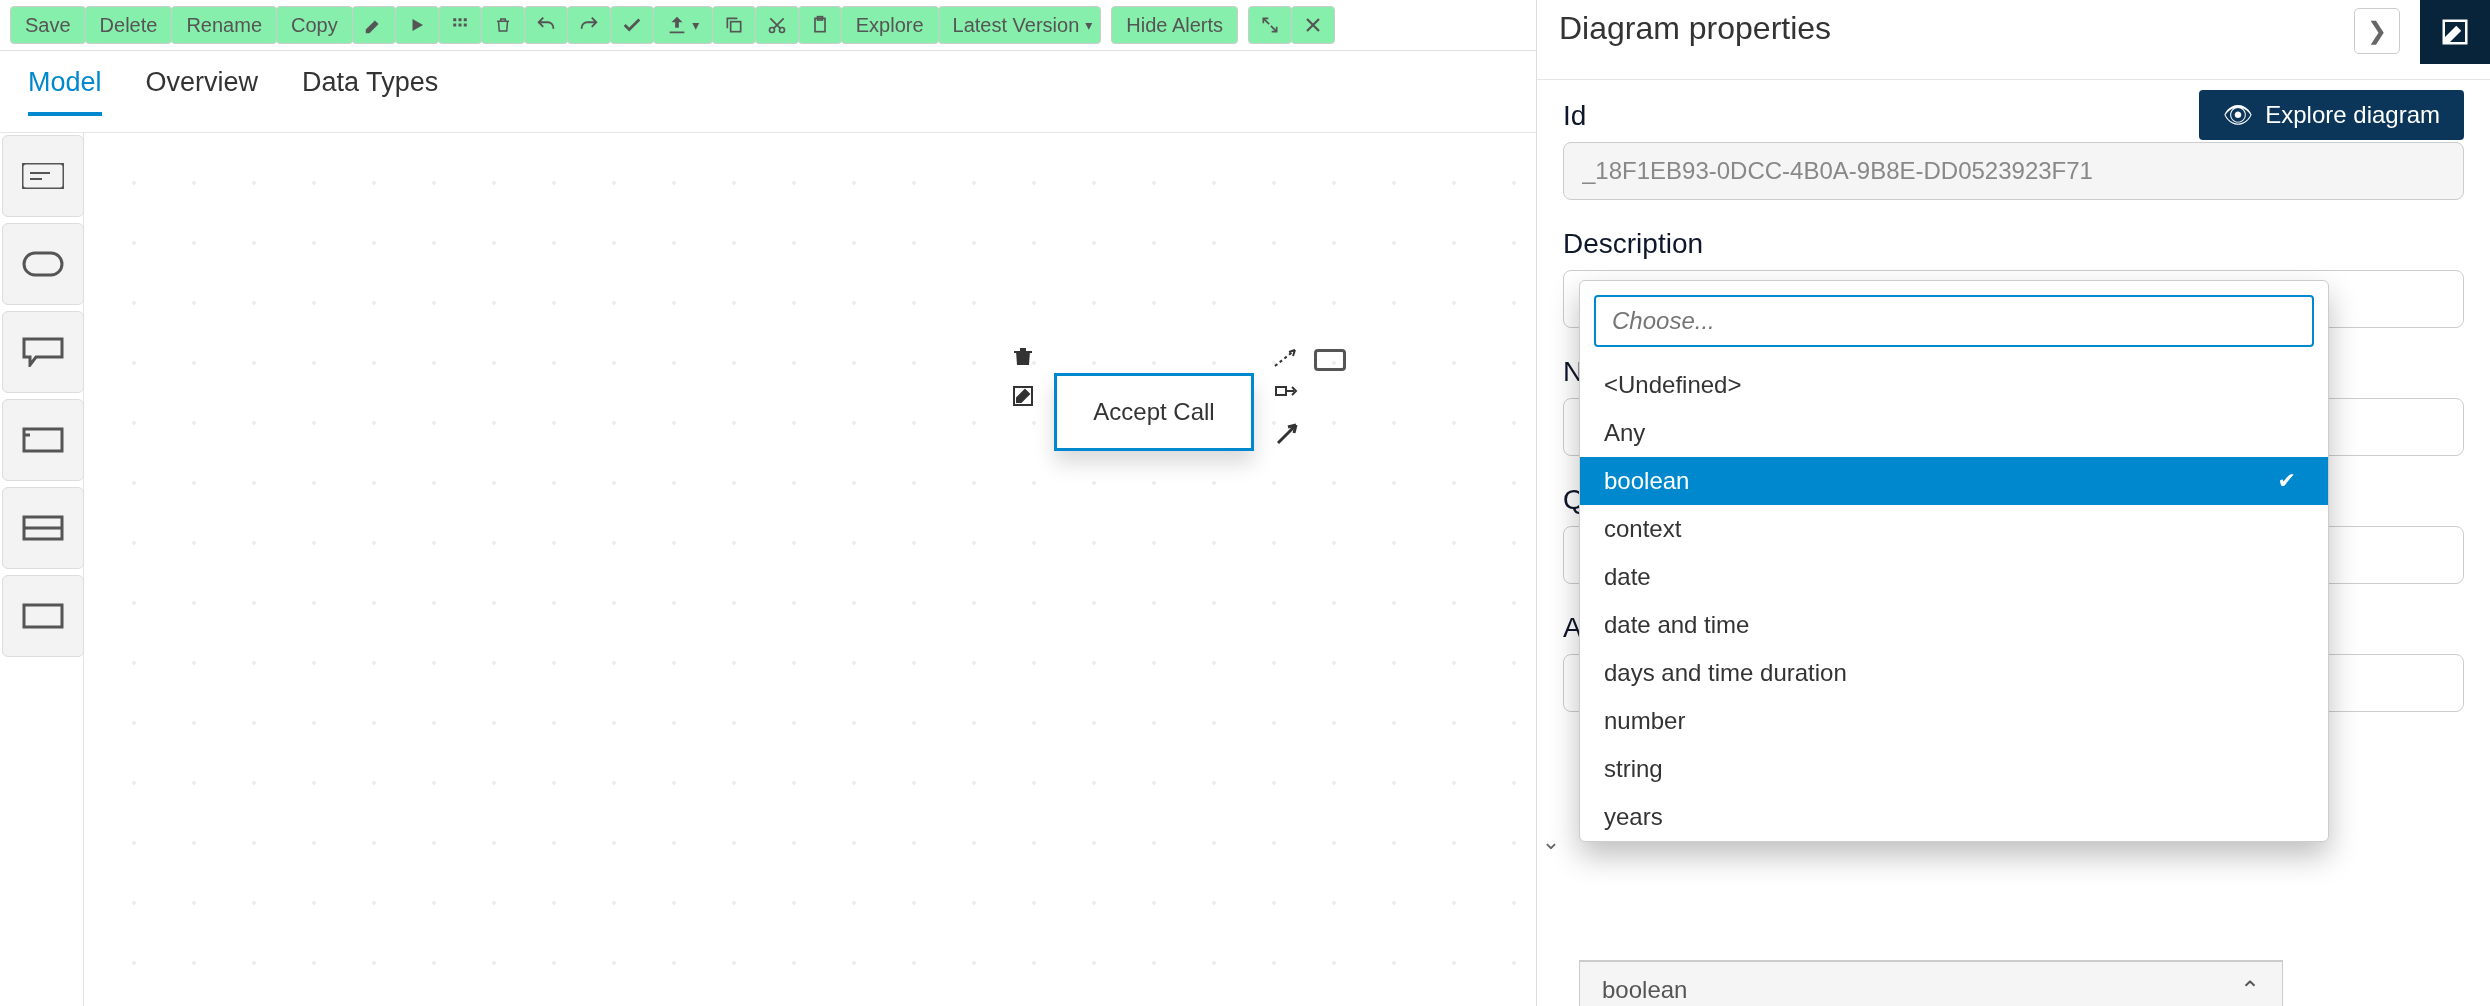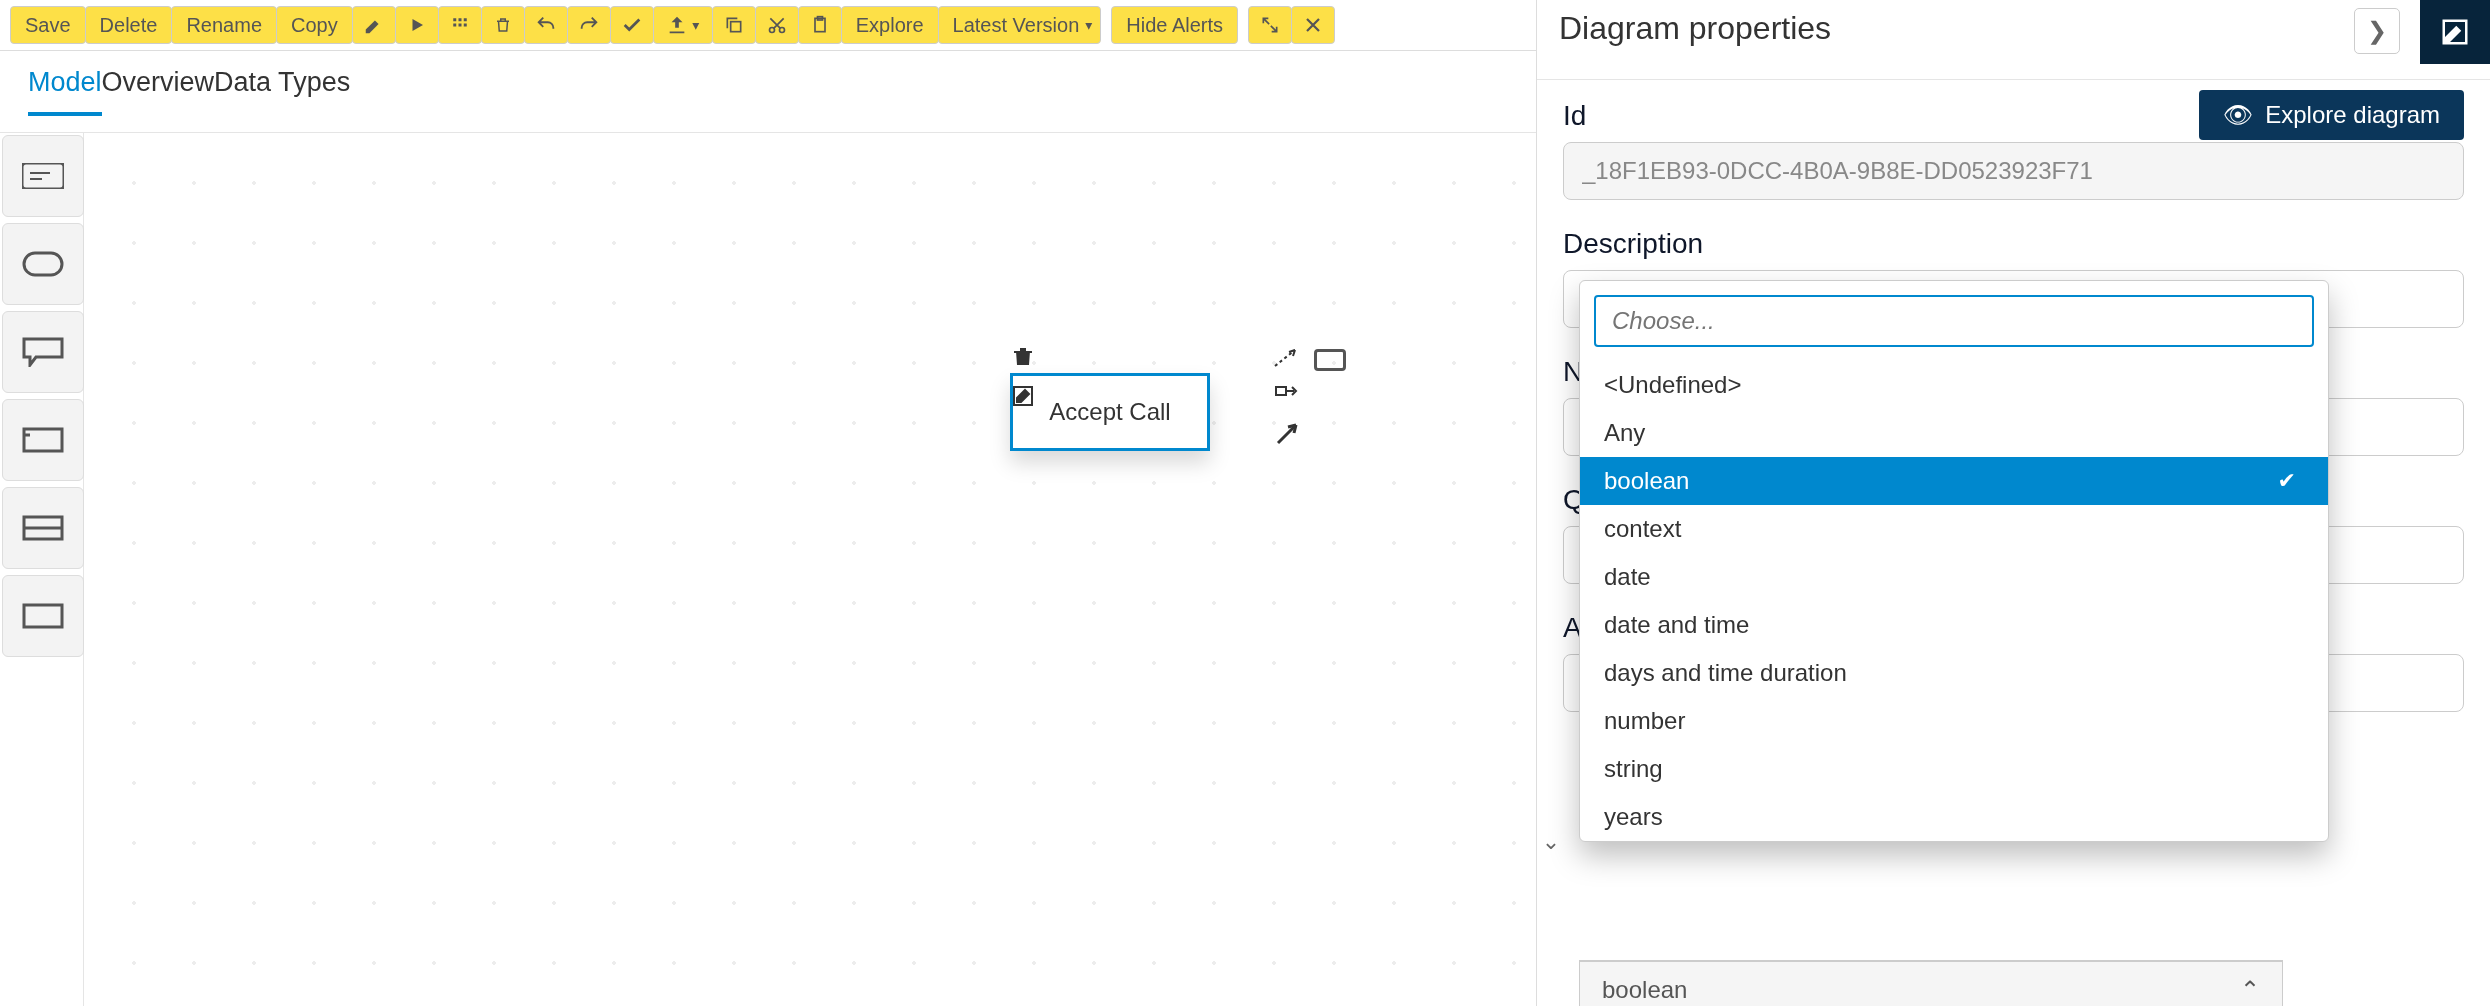--- a/index.html
+++ b/index.html
@@ -1,38 +1,38 @@
 <!DOCTYPE html>
 <html><head>
 <meta charset="utf-8">
 <style>
 *{box-sizing:border-box;margin:0;padding:0;font-family:Arial,Helvetica,sans-serif}
 body{background:#fff;width:2490px;height:1006px;position:relative;overflow:hidden;color:#333}
 
 
 .toolbar{display:flex;gap:0;padding:6px 10px;border-bottom:1px solid #ddd}
-.toolbar button{background:#fde047;border:1px solid #ccc;border-radius:4px;height:38px;padding:0 14px;font-size:20px;color:#555;cursor:pointer;display:flex;align-items:center;justify-content:center}
+.toolbar button{background:#86efac;border:1px solid #ccc;border-radius:4px;height:38px;padding:0 14px;font-size:20px;color:#555;cursor:pointer;display:flex;align-items:center;justify-content:center}
 .toolbar button+button{margin-left:-1px}
 .toolbar .icon-btn{width:44px;padding:0}
 .toolbar .sep{width:10px}
 
 
-.tabs{display:flex;padding:16px 28px;border-bottom:1px solid #e5e5e5}
+.tabs{display:flex;gap:44px;padding:16px 28px;border-bottom:1px solid #e5e5e5}
 .tabs .tab{font-size:27px;color:#333;cursor:pointer;padding-bottom:14px}
 .tabs .tab.active{color:#0088ce;border-bottom:4px solid #0088ce}
 
 
 .main{position:relative;display:flex;height:880px}
 .palette{width:84px;border-right:1px solid #e5e5e5}
 .palette .p-item{width:82px;height:82px;border:1px solid #ddd;border-radius:6px;margin:2px 0 6px 2px;display:flex;align-items:center;justify-content:center;background:#f3f3f3;cursor:pointer}
 .canvas{flex:1;position:relative;overflow:hidden}
 .dot-grid{position:absolute;inset:0;background-image:radial-gradient(#ccc 2px,transparent 2px);background-size:60px 60px;background-position:20px 20px;opacity:.35}
 
 
-.node{position:absolute;left:926px;top:240px;width:200px;height:78px;border:3px solid #0088ce;background:#fff;display:flex;align-items:center;justify-content:center;font-size:24px;color:#333;box-shadow:0 12px 20px rgba(0,0,0,.15)}
+.node{position:absolute;left:970px;top:240px;width:200px;height:78px;border:3px solid #0088ce;background:#fff;display:flex;align-items:center;justify-content:center;font-size:24px;color:#333;box-shadow:0 12px 20px rgba(0,0,0,.15)}
 .node-tools-left{position:absolute;left:924px;top:208px;display:flex;flex-direction:column;gap:10px}
 .node-tools-right{position:absolute;left:1188px;top:210px;display:flex;flex-direction:column;gap:8px}
 .tiny-ico{width:30px;height:30px;display:flex;align-items:center;justify-content:center;font-size:26px;color:#555;cursor:pointer}
 .tiny-rect{position:absolute;left:1230px;top:216px;width:32px;height:22px;border:3px solid #555;border-radius:4px}
 
 
 .right-panel{position:absolute;right:0;top:0;width:954px;height:100%;background:#fff;border-left:1px solid #ddd;display:flex;flex-direction:column}
 .rp-head{display:flex;align-items:center;justify-content:space-between;padding:10px 90px 32px 22px;border-bottom:1px solid #e5e5e5}
 .rp-title{font-size:32px;color:#333}
 .rp-head .chev{width:46px;height:46px;border:1px solid #ccc;border-radius:5px;display:flex;align-items:center;justify-content:center;font-size:24px;color:#666;cursor:pointer;position:absolute;right:90px;top:8px}

